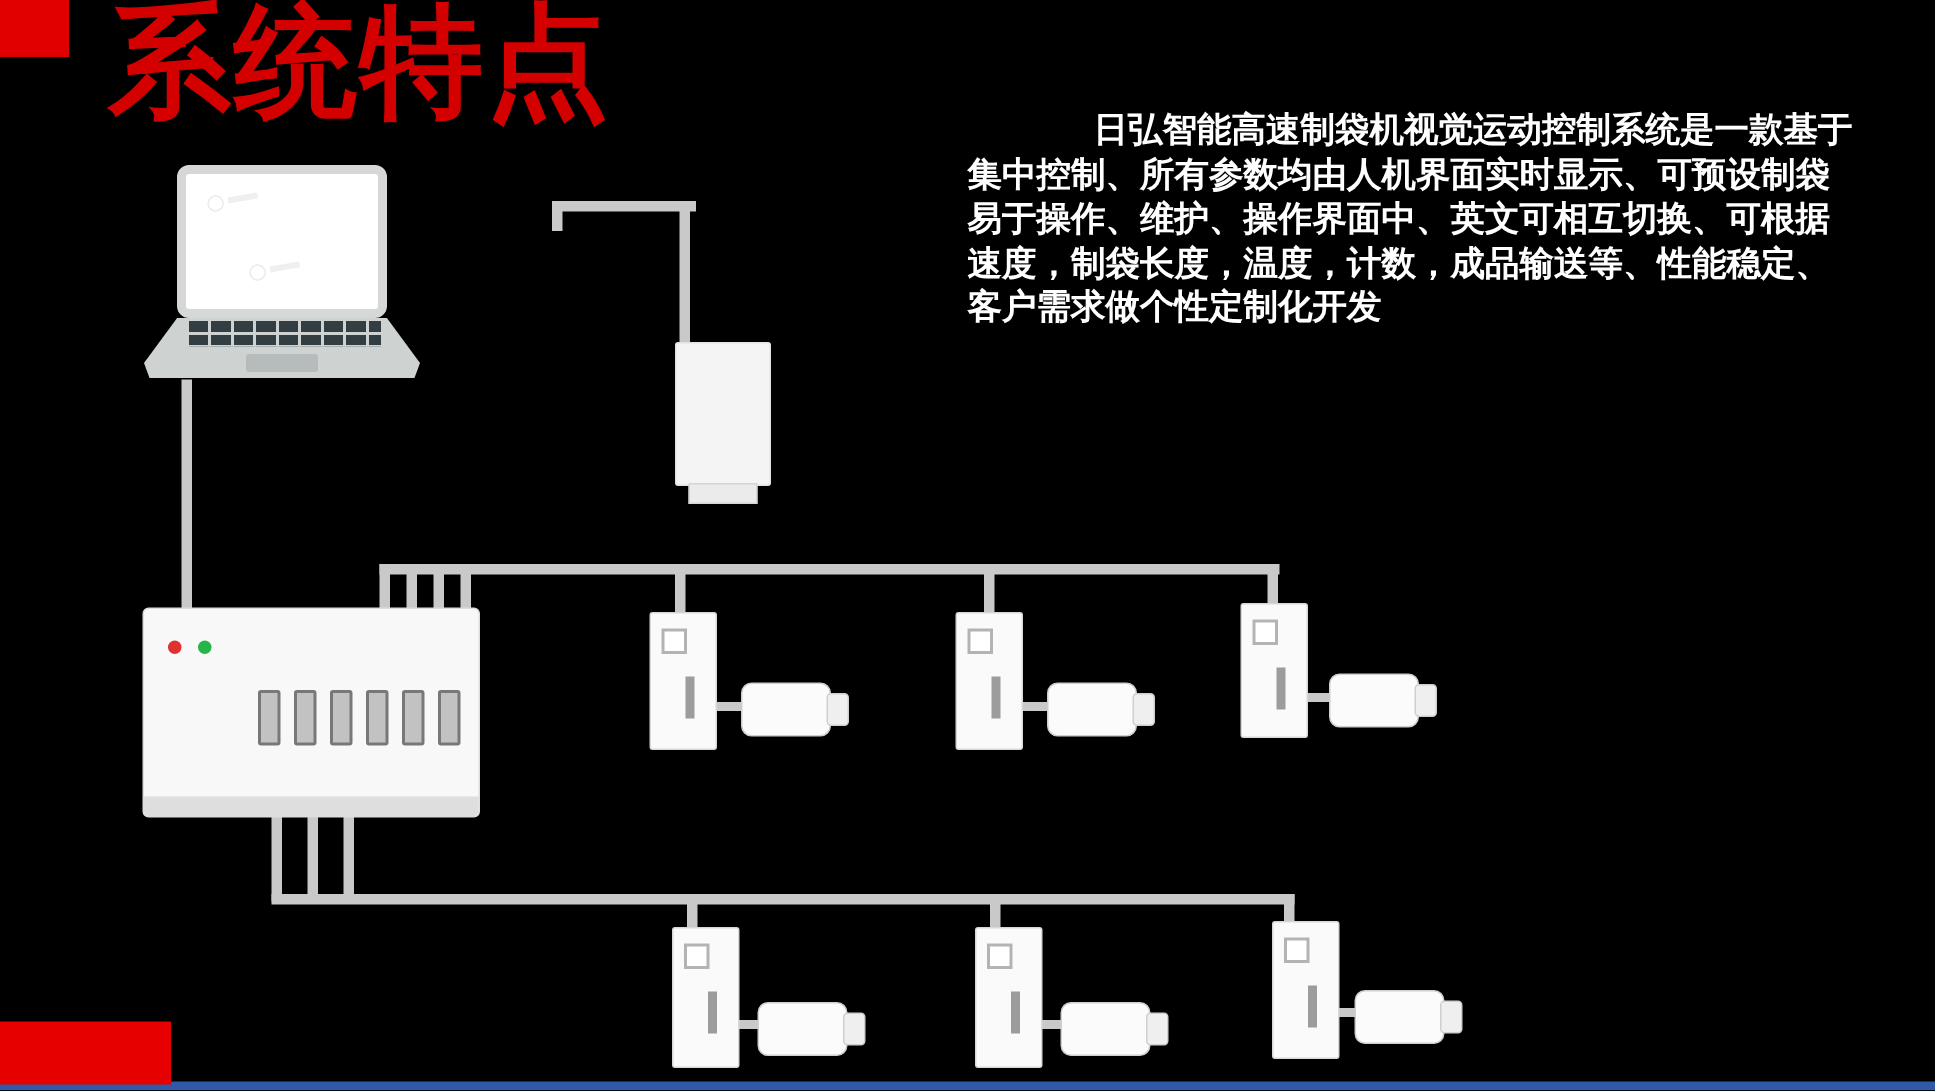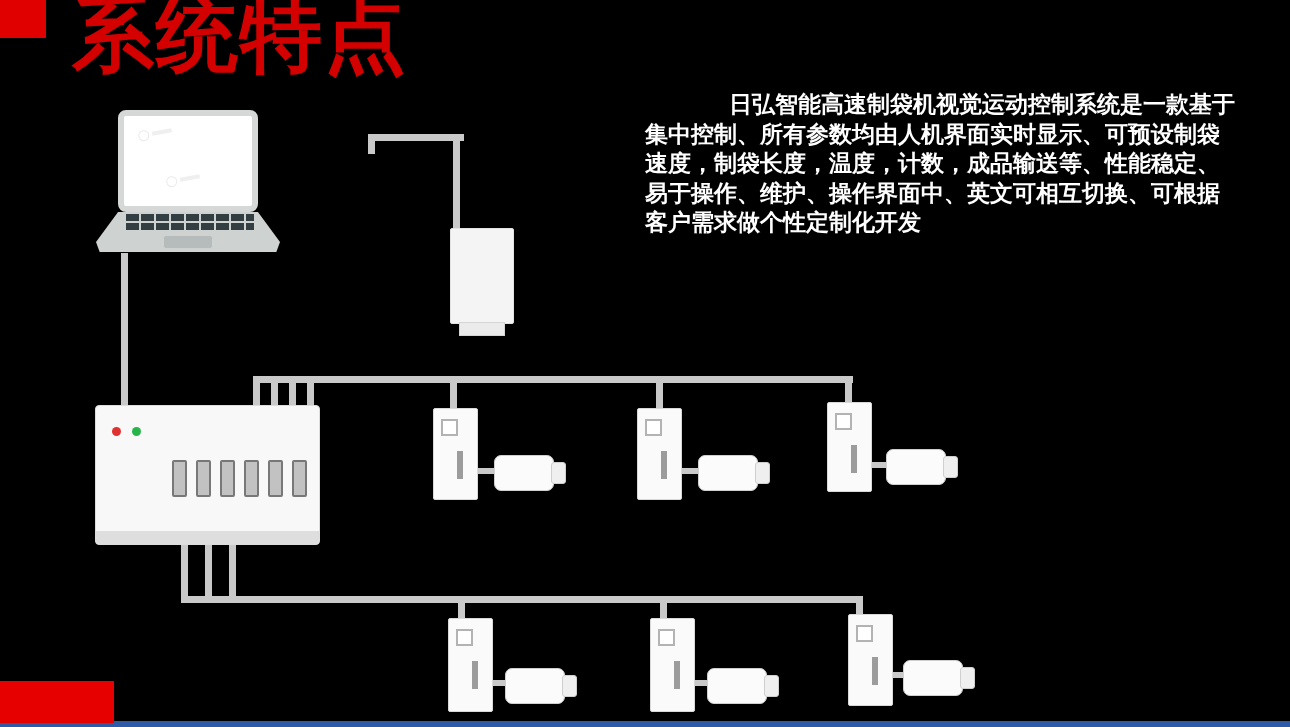--- a/index.html
+++ b/index.html
@@ -1,28 +1,28 @@
 <!DOCTYPE html>
 <html><head>
 <meta charset="utf-8">
 <style>
   html,body{margin:0;padding:0;background:#000;}
   .stage{
     position:relative;width:1290px;height:727px;background:#000;overflow:hidden;
-    font-family:Liberation Mono, monospace;
+    font-family:Liberation Sans, sans-serif;
   }
   .abs{position:absolute;}
 
   
   .corner-red{left:0;top:0;width:46px;height:38px;background:#e10000;}
   .title{
     left:72px;top:-6px;margin:0;font-size:82px;line-height:1.18;
     font-weight:900;color:#d40000;letter-spacing:2px;white-space:nowrap;
   }
-  .desc{left:645px;top:92px;width:640px;color:#ffffff;font-size:23px;
+  .desc{left:645px;top:72px;width:640px;color:#ffffff;font-size:23px;
     line-height:29.5px;font-weight:700;}
   .desc .line{white-space:nowrap;}
   .desc .indent{padding-left:84px;}
 
   
   .cable{background:#c9c9c9;}
 
   
   .laptop-screen{left:118px;top:110px;width:140px;height:102px;background:#fff;
     border:6px solid #d5d8d7;border-radius:8px;box-sizing:border-box;}
@@ -75,22 +75,22 @@
 
 <div class="stage">
 
   <div class="abs corner-red"></div>
 
   <h1 class="abs title">系统特点</h1>
 
   <div class="abs desc">
     <div class="line indent">日弘智能高速制袋机视觉运动控制系统是一款基于</div>
     <div class="line">集中控制、所有参数均由人机界面实时显示、可预设制袋</div>
+    <div class="line">易于操作、维护、操作界面中、英文可相互切换、可根据</div>
     <div class="line">速度，制袋长度，温度，计数，成品输送等、性能稳定、</div>
-    <div class="line">易于操作、维护、操作界面中、英文可相互切换、可根据</div>
     <div class="line">客户需求做个性定制化开发</div>
   </div>
 
   <div class="abs cable" style="left:121px;top:253px;width:7px;height:154px;"></div>
 
   <div class="abs cable" style="left:368px;top:134px;width:7px;height:20px;"></div>
   <div class="abs cable" style="left:368px;top:134px;width:96px;height:7px;"></div>
   <div class="abs cable" style="left:453px;top:134px;width:7px;height:96px;"></div>
 
   <div class="abs cable" style="left:253px;top:376px;width:600px;height:7px;"></div>

